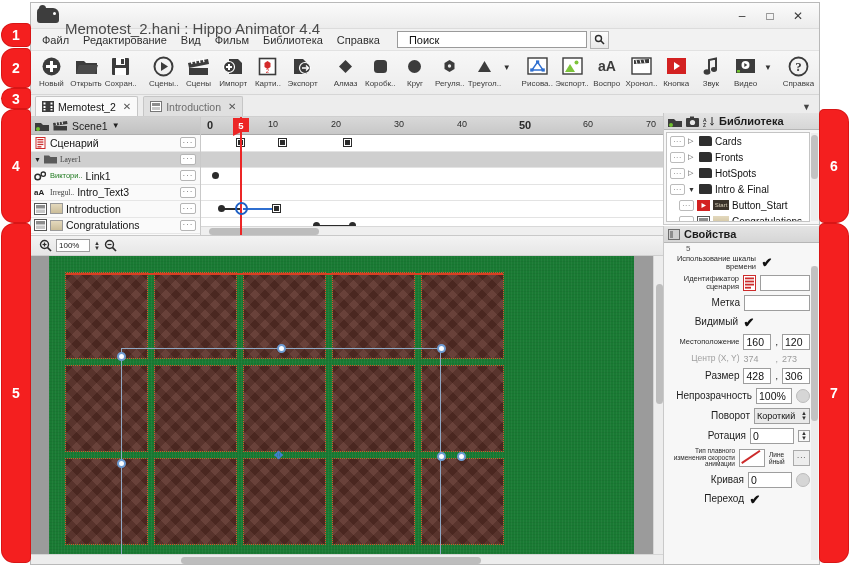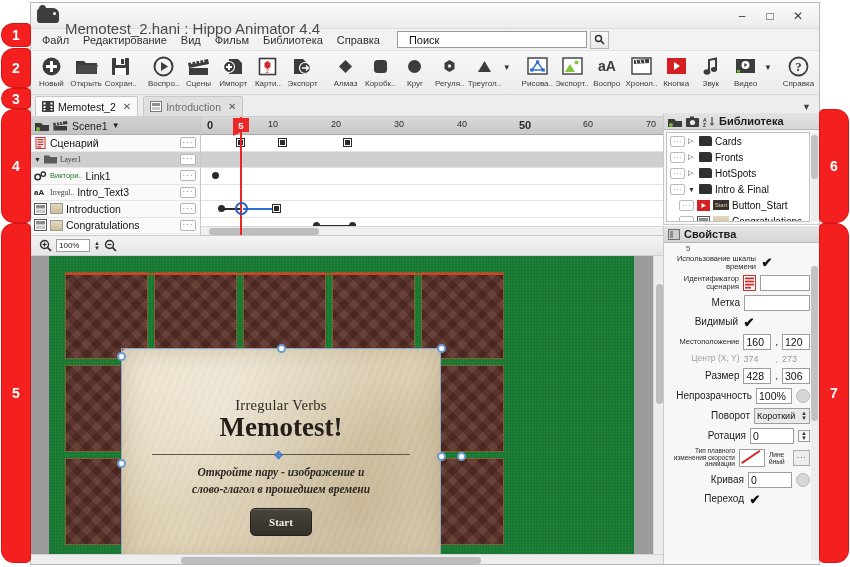--- a/index.html
+++ b/index.html
@@ -445,21 +445,21 @@
 
       <div class="tb-sep"></div>
 
       <div class="tb">
         <div class="ico">
           <svg width="21" height="21" viewBox="0 0 21 21">
               <circle cx="10.5" cy="10.5" r="9" fill="none" stroke="#3c3c3c" stroke-width="2"></circle>
               <path d="M8 6 L15 10.5 L8 15 Z" fill="#3c3c3c"></path>
             </svg>
         </div>
-        <div class="lbl">Воспро..</div>
+        <div class="lbl">Сцены..</div>
       </div>
       <div class="tb">
         <div class="ico">
           <svg width="23" height="19" viewBox="0 0 23 19">
               <path d="M1 6 L21 2 L22 7 L2 11 Z" fill="#3c3c3c"></path>
               <path d="M4 3 L5 7 M8 2.4 L9 6.4 M12 1.8 L13 5.8 M16 1.2 L17 5.2" stroke="#fff" stroke-width="1.3"></path>
               <rect x="2" y="11" width="19" height="7" fill="#3c3c3c"></rect>
             </svg>
         </div>
         <div class="lbl">Сцены</div>
@@ -811,28 +811,20 @@
           <div class="card-back" style="left:373px;top:110px;width:81px;height:85px"></div>
 
           <div class="card-back" style="left:17px;top:203px;width:81px;height:85px"></div>
           <div class="card-back" style="left:106px;top:203px;width:81px;height:85px"></div>
           <div class="card-back" style="left:195px;top:203px;width:81px;height:85px"></div>
           <div class="card-back" style="left:284px;top:203px;width:81px;height:85px"></div>
           <div class="card-back" style="left:373px;top:203px;width:81px;height:85px"></div>
 
           <div class="hot-outline" style="left:17px;top:17px;width:437px;height:1px"></div>
 
-          <div class="intro-card" style="left:72px;top:92px;width:320px;height:215px">
-            <div class="ic-t1">Irregular Verbs</div>
-            <div class="ic-t2">Memotest!</div>
-            <div class="ic-rule"></div>
-            <div class="ic-t3">Откройте пару - изображение и</div>
-            <div class="ic-t3" style="margin-top:0">слово-глагол в прошедшем времени</div>
-            <div class="ic-btn">Start</div>
-          </div>
 
           <div class="sel-box" style="left:72px;top:92px;width:320px;height:215px"></div>
           <div class="handle" style="left:68px;top:96px"></div>
           <div class="handle" style="left:228px;top:88px"></div>
           <div class="handle" style="left:388px;top:88px"></div>
           <div class="handle" style="left:68px;top:203px"></div>
           <div class="handle" style="left:388px;top:196px"></div>
           <div class="handle" style="left:408px;top:196px"></div>
           <div class="rot-handle" style="left:224px;top:194px">✥</div>
         </div>

